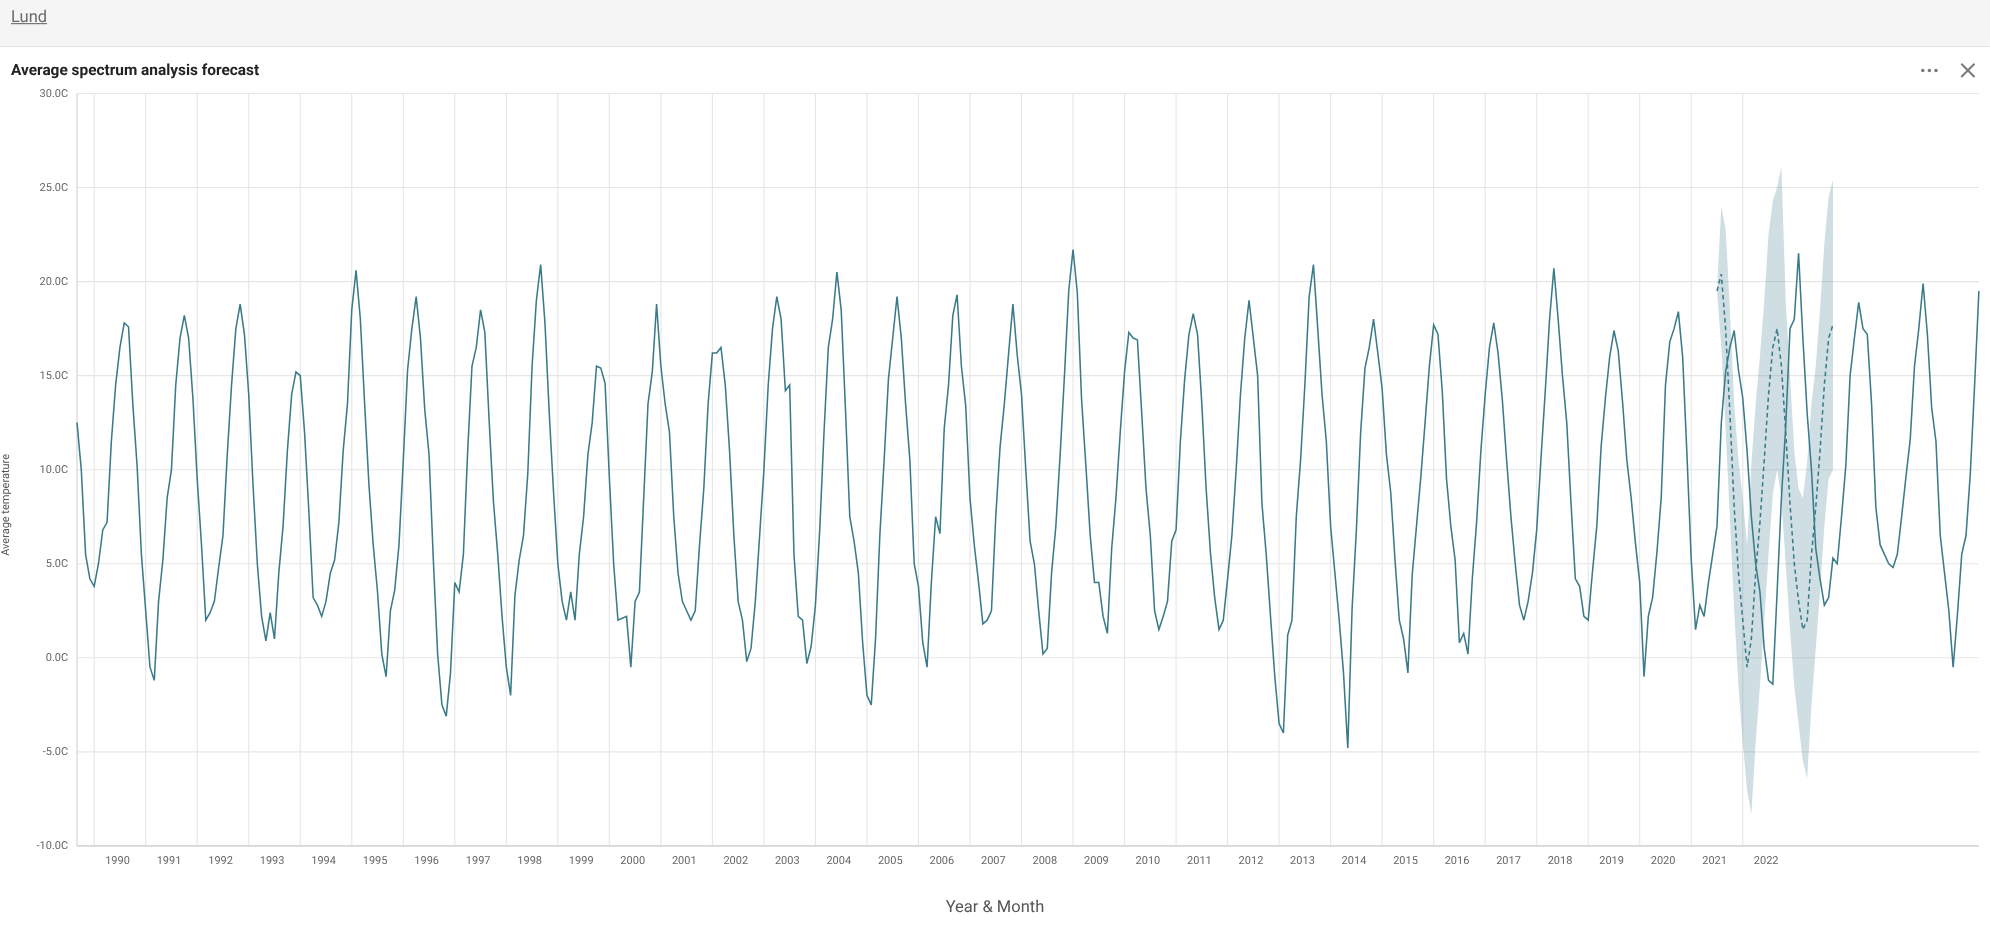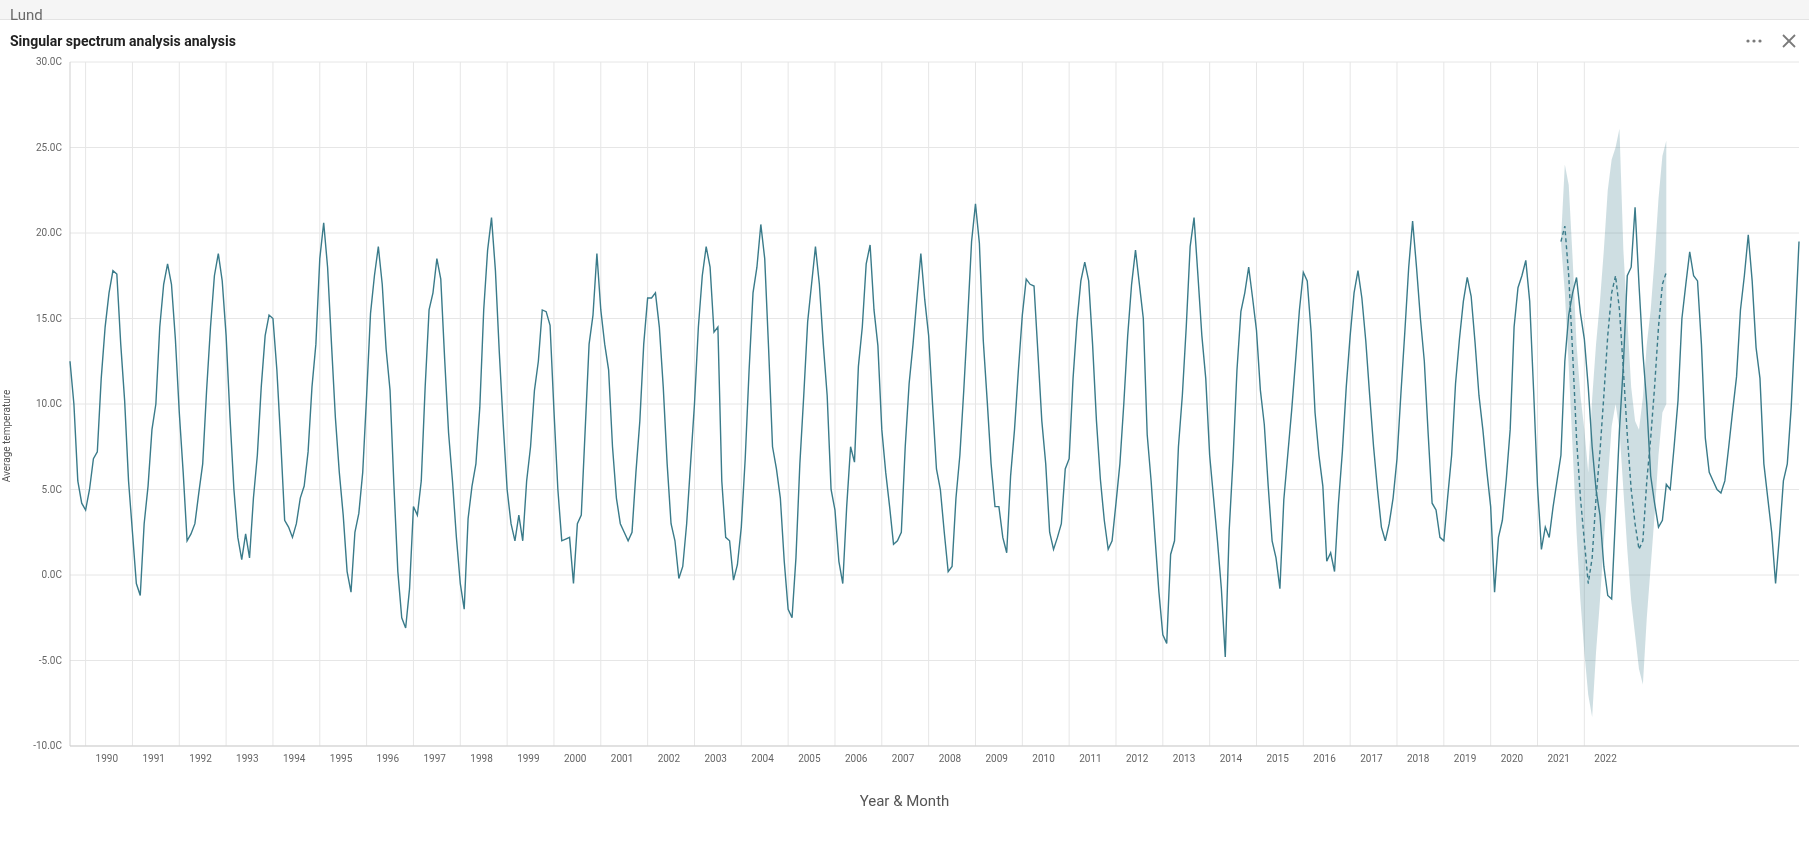--- a/index.html
+++ b/index.html
@@ -7,21 +7,21 @@
     padding: 0;
     width: 1809px;
     height: 860px;
     font-family: -apple-system, BlinkMacSystemFont, "Segoe UI", Roboto, Arial, sans-serif;
     background: #ffffff;
     color: #333;
     overflow: hidden;
   }
   .page-header {
     box-sizing: border-box;
-    height: 20px;
+    height: 43px;
     background: #f5f5f5;
     border-bottom: 1px solid #e3e3e3;
     padding: 6px 10px;
     font-size: 15px;
     color: #6a6a6a;
     font-weight: 400;
     text-decoration: underline;
   }
   .card {
     position: relative;
@@ -111,21 +111,21 @@
     stroke-width: 1;
   }
 </style>
 </head>
 <body>
 
 <div class="page-header">Lund</div>
 
 <div class="card">
   <div class="card-header">
-    <div class="card-title">Singular spectrum analysis analysis</div>
+    <div class="card-title">Average spectrum analysis forecast</div>
     <div class="card-actions">
       <span class="dots-icon">
         <svg width="18" height="18" viewBox="0 0 18 18">
             <circle cx="3" cy="9" r="1.6" fill="currentColor"></circle>
             <circle cx="9" cy="9" r="1.6" fill="currentColor"></circle>
             <circle cx="15" cy="9" r="1.6" fill="currentColor"></circle>
           </svg>
       </span>
       <span class="close-icon">
         <svg width="16" height="16" viewBox="0 0 16 16">

